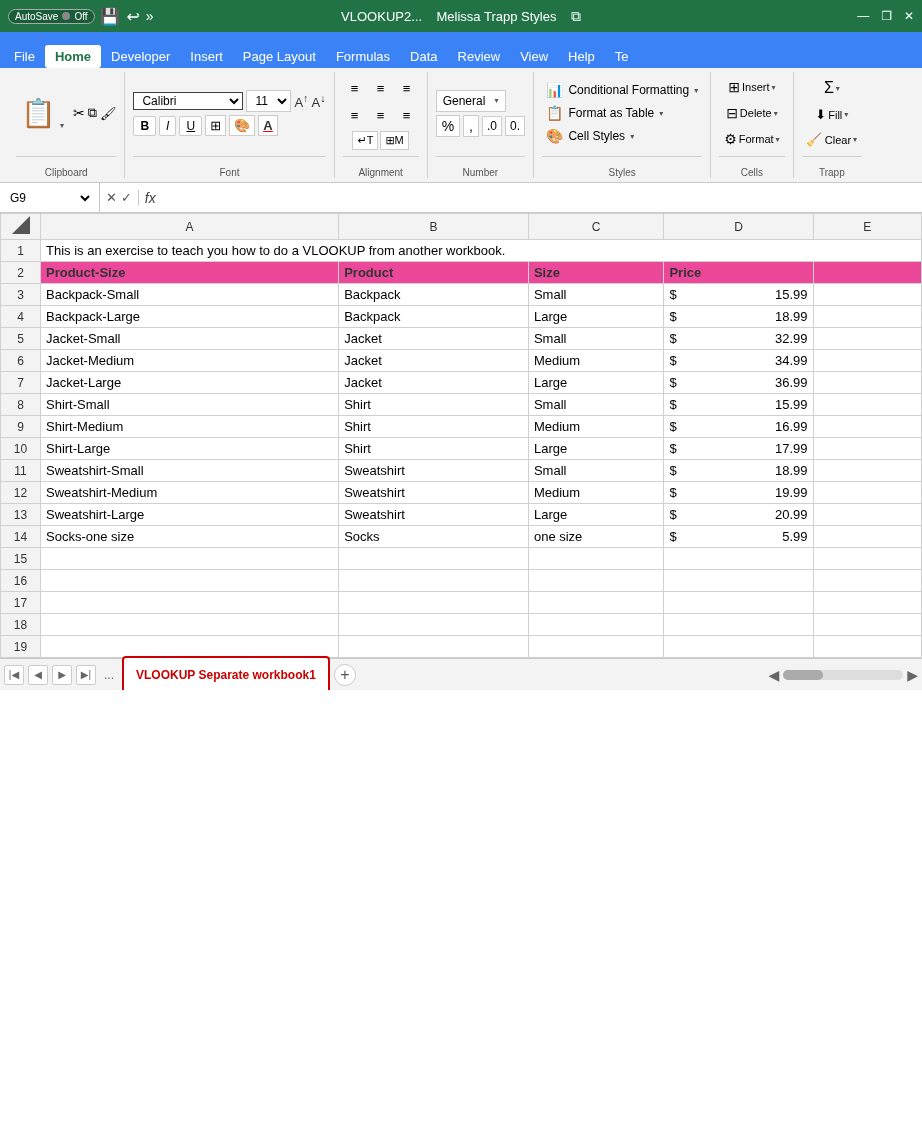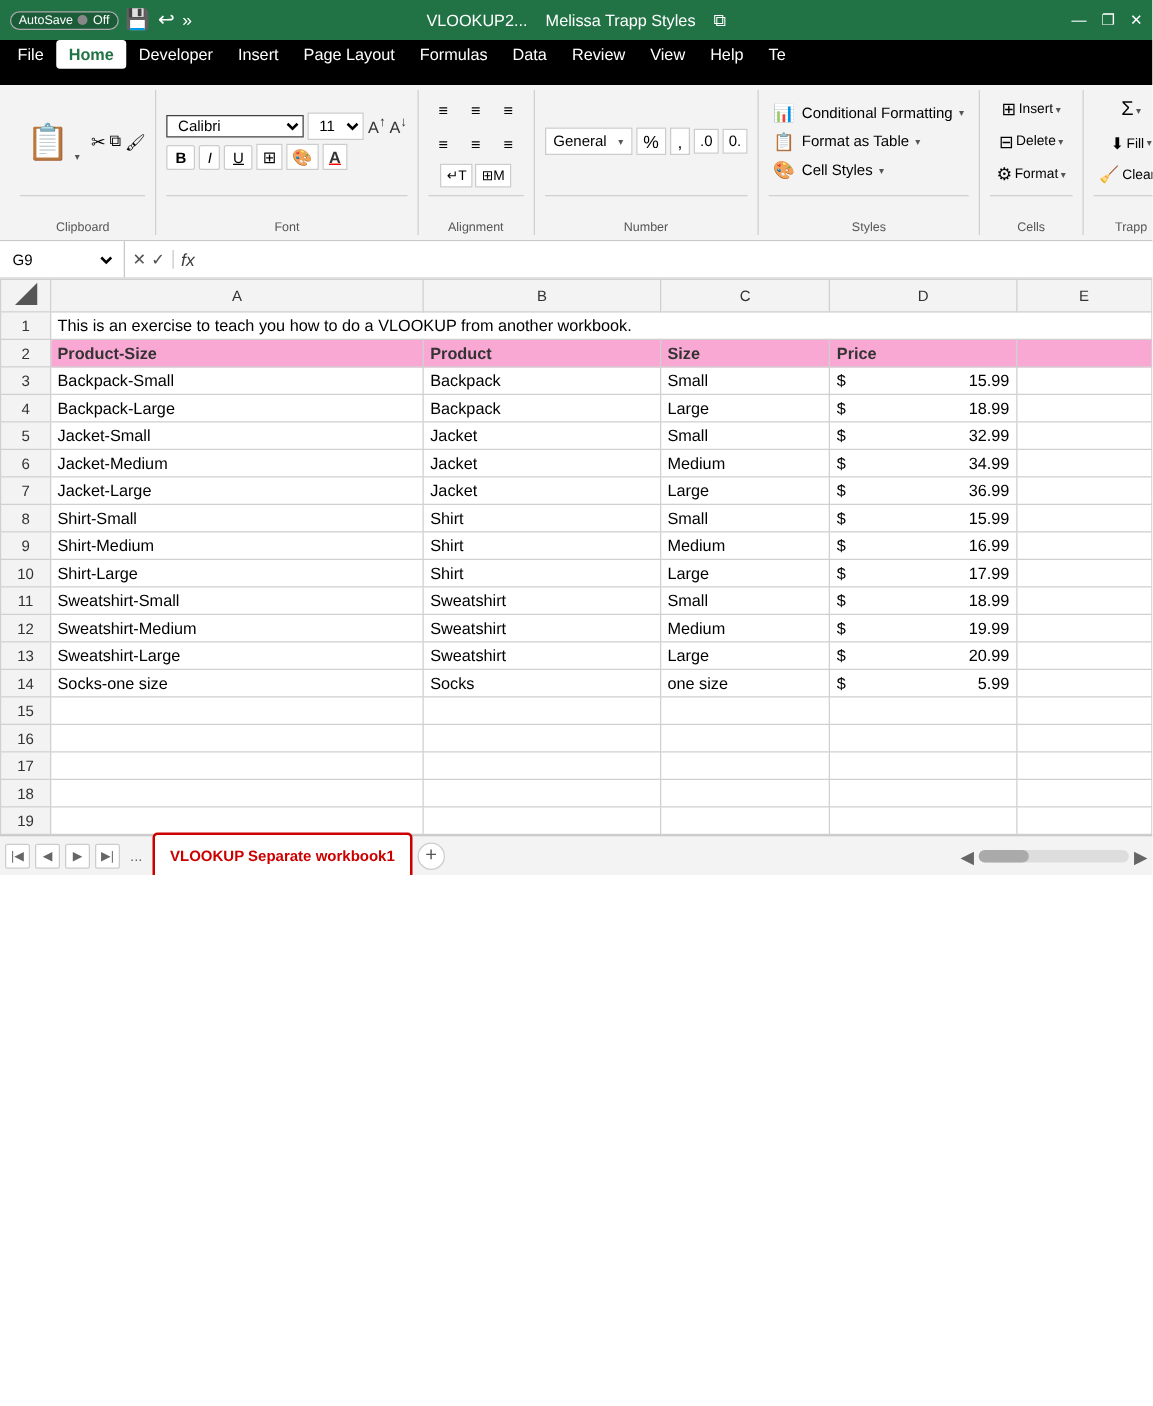--- a/index.html
+++ b/index.html
@@ -23,23 +23,23 @@
       border: 1px solid #aaa;
       border-radius: 10px;
       padding: 1px 6px;
       font-size: 10px;
       display: flex; align-items: center; gap: 4px;
     }
     .autosave-dot { width: 8px; height: 8px; background: #888; border-radius: 50%; }
 
     
     .menu-bar {
-      background: #000000;
-      display: flex;
-      align-items: flex-start;
+      background: #3b82f6;
+      display: flex;
+      align-items: flex-end;
       height: 36px;
       padding: 0 4px;
     }
     .menu-item {
       color: white;
       padding: 4px 10px;
       font-size: 13px;
       cursor: pointer;
       border-radius: 3px;
       white-space: nowrap;
@@ -73,21 +73,21 @@
       flex: 1;
       padding: 4px 0;
     }
     .ribbon-group-label {
       font-size: 10px;
       color: #555;
       text-align: center;
       width: 100%;
       margin-top: 2px;
       border-top: 1px solid #d0d0d0;
-      padding-top: 20px;
+      padding-top: 10px;
     }
     .ribbon-btn {
       display: flex;
       flex-direction: column;
       align-items: center;
       justify-content: center;
       cursor: pointer;
       padding: 3px 5px;
       border-radius: 3px;
       font-size: 10px;
@@ -226,21 +226,21 @@
       max-width: 40px;
       width: 40px;
     }
     
     table.spreadsheet th.corner {
       background: #f3f3f3;
       border: 1px solid #d0d0d0;
     }
     
     .header-row td:not(.row-num) {
-      background: #f9a8d4;
+      background: #ec4899;
       font-weight: bold;
       color: #333;
     }
 
     
     .price-wrapper { display: flex; justify-content: space-between; align-items: center; }
 
     
     .tab-bar {
       display: flex;
@@ -440,21 +440,21 @@
           <span style="font-size:11px; cursor:pointer; padding:2px 4px; border:1px solid #ccc; background:white;">↵T</span>
           <span style="font-size:11px; cursor:pointer; padding:2px 4px; border:1px solid #ccc; background:white;">⊞M</span>
         </div>
       </div>
     </div>
     <div class="ribbon-group-label">Alignment</div>
   </div>
 
   <div class="ribbon-group">
     <div class="ribbon-group-content">
-      <div style="display:flex; flex-direction:row; gap:3px;">
+      <div style="display:flex; flex-direction:column; gap:3px;">
         <div class="number-display">
           <span style="font-size:12px;">General</span>
           <span class="tri-down">▾</span>
         </div>
         <div style="display:flex; align-items:center; gap:3px;">
           <span style="font-size:14px; cursor:pointer; padding:2px 5px; border:1px solid #ccc; background:white;">%</span>
           <span style="font-size:14px; cursor:pointer; padding:2px 5px; border:1px solid #ccc; background:white;">,</span>
           <span style="font-size:12px; cursor:pointer; padding:2px 4px; border:1px solid #ccc; background:white;">.0</span>
           <span style="font-size:12px; cursor:pointer; padding:2px 4px; border:1px solid #ccc; background:white;">0.</span>
         </div>

